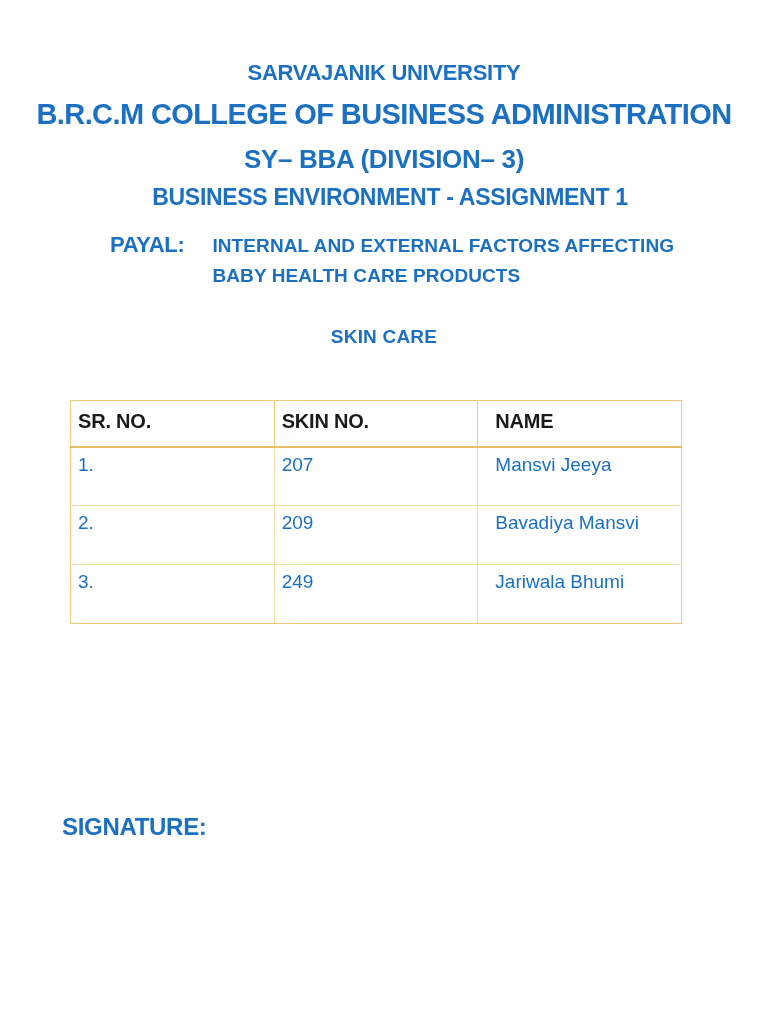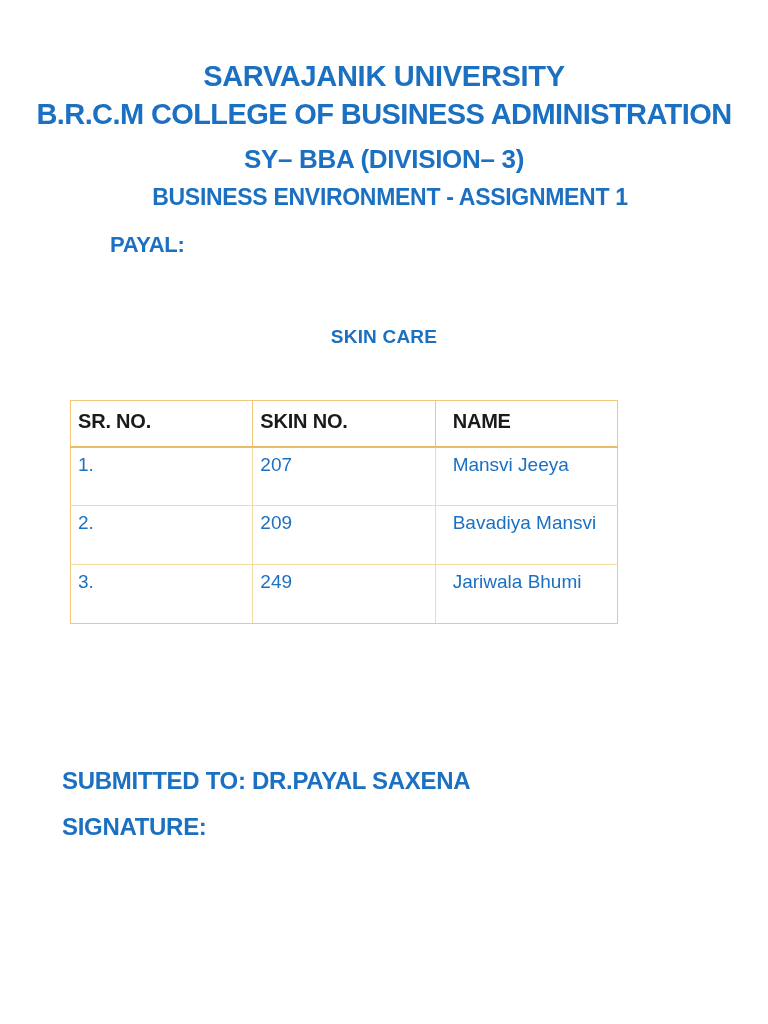--- a/index.html
+++ b/index.html
@@ -17,21 +17,21 @@
     position:relative;
     overflow:hidden;
   }
   .doc{
     position:absolute;inset:0;
     background:var(--bg);
   }
   .center{left:0;right:0;text-align:center;position:absolute;}
   .blue{color:var(--blue);}
   .title-university{
-    top:60px;font-size:29px;font-weight:bold;letter-spacing:-0.3px;
+    top:60px;font-size:22px;font-weight:bold;letter-spacing:-0.3px;
   }
   .title-college{
     top:98px;font-size:29px;font-weight:bold;letter-spacing:-0.6px;
   }
   .title-division{
     top:144px;font-size:26px;font-weight:bold;letter-spacing:-0.3px;
   }
   .title-assignment{
     top:184px;font-size:23px;font-weight:bold;letter-spacing:-0.3px;padding-left:12px;
   }
@@ -45,21 +45,21 @@
   }
   .topic-text{
     margin-left:28px;
     font-size:19px;font-weight:bold;color:var(--blue);
     line-height:29.5px;letter-spacing:0.1px;
   }
   .subtopic{
     top:326px;font-size:19px;font-weight:bold;letter-spacing:0.2px;
   }
   table.members{
-    position:absolute;left:70px;top:400px;width:548px;
+    position:absolute;left:70px;top:400px;width:612px;
     border-collapse:collapse;table-layout:fixed;
   }
   table.members col{width:33.33%;}
   table.members th,
   table.members td{
     border:1px solid var(--gold);
     text-align:left;vertical-align:top;
     padding:9px 7px 4px 7px;
   }
   table.members th{
@@ -97,20 +97,24 @@
   <div class="center blue title-university">SARVAJANIK UNIVERSITY</div>
 
   <div class="center blue title-college">B.R.C.M COLLEGE OF BUSINESS ADMINISTRATION</div>
 
   <div class="center blue title-division">SY– BBA (DIVISION– 3)</div>
 
   <div class="center blue title-assignment">BUSINESS ENVIRONMENT - ASSIGNMENT 1</div>
 
   <div class="topic-row">
     <span class="topic-label">PAYAL:</span>
+    <div class="topic-text">
+      <div>INTERNAL AND EXTERNAL FACTORS AFFECTING</div>
+      <div>BABY HEALTH CARE PRODUCTS</div>
+    </div>
   </div>
 
   <div class="center blue subtopic">SKIN CARE</div>
 
   <table class="members">
     <colgroup>
         <col>
         <col>
         <col>
       </colgroup>
@@ -134,17 +138,16 @@
       </tr>
       <tr>
         <td>3.</td>
         <td>249</td>
         <td>Jariwala Bhumi</td>
       </tr>
     </tbody>
   </table>
 
 
-  <div class="footer-line submitted">SUBMITTED TO: DR.PAYAL SAXENA</div>
 
   <div class="footer-line signature">SIGNATURE:</div>
 
 </div>
 
 </body></html>

